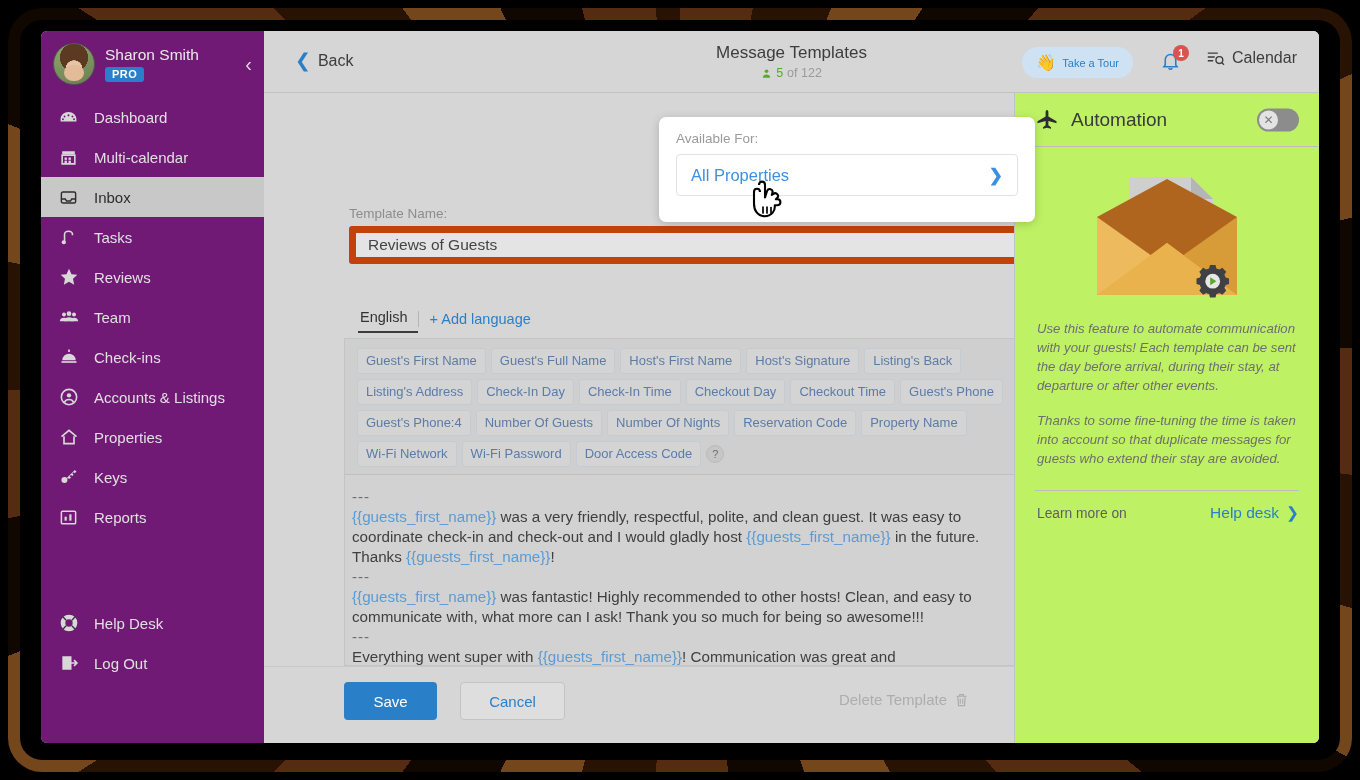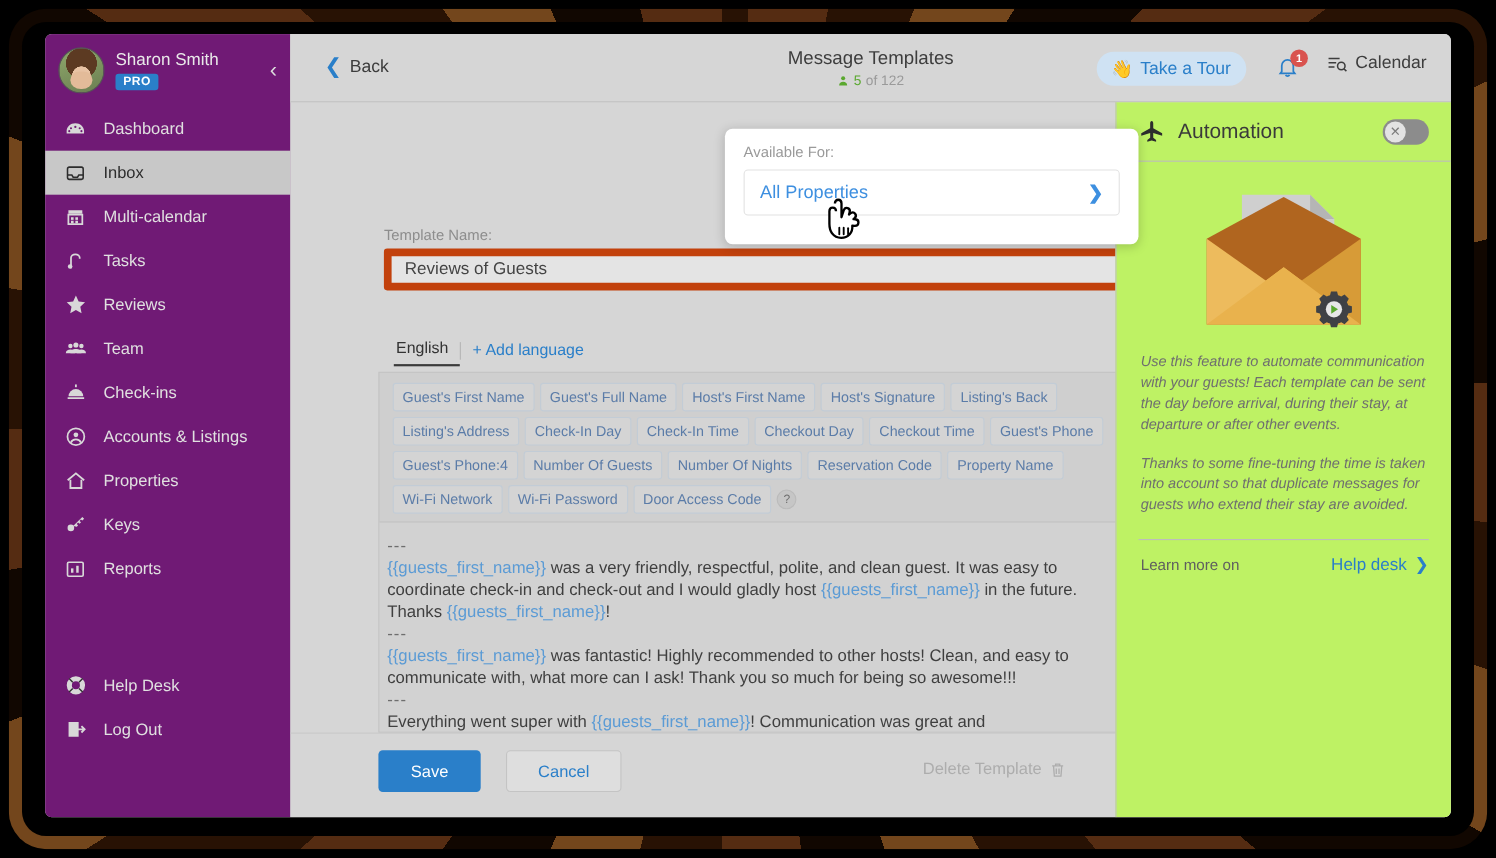--- a/index.html
+++ b/index.html
@@ -97,21 +97,21 @@
   .subtitle {
     font-size: 12.5px; color: #9a9a9a; margin-top: 3px;
     display: flex; align-items: center; justify-content: center; gap: 4px;
   }
   .subtitle .cnt { color: #5aa82f; }
   .tour {
     position: absolute; right: 186px; top: 16px; height: 31px;
     background: #cfe2f3; border-radius: 16px; padding: 0 14px;
     display: flex; align-items: center; gap: 6px; cursor: pointer;
   }
-  .tour span.lbl { color: #2a7fc9; font-size: 16px; }
+  .tour span.lbl { color: #2a7fc9; font-size: 11px; }
   .bell { position: absolute; right: 138px; top: 20px; cursor: pointer; }
   .bell .badge {
     position: absolute; right: -8px; top: -6px; background: #d9534f; color: #fff;
     font-size: 10px; border-radius: 50%; width: 16px; height: 16px;
     display: flex; align-items: center; justify-content: center; font-weight: bold;
   }
   .cal {
     position: absolute; right: 22px; top: 18px; display: flex; align-items: center;
     gap: 7px; font-size: 16px; color: #3d3d3d; cursor: pointer;
   }
@@ -249,42 +249,42 @@
 
       <div class="sb-item">
         <span class="sb-ico">
           <svg width="19" height="19" viewBox="0 0 24 24" fill="#d8d8d8">
               <path d="M12 5C6.5 5 2 9 2 14v3h20v-3c0-5-4.5-9-10-9zm0 3a1.3 1.3 0 110 2.6A1.3 1.3 0 0112 8zm-5 1.6a1.2 1.2 0 110 2.4 1.2 1.2 0 010-2.4zm10 0a1.2 1.2 0 110 2.4 1.2 1.2 0 010-2.4zM5 13a1.2 1.2 0 110 2.4A1.2 1.2 0 015 13zm14 0a1.2 1.2 0 110 2.4A1.2 1.2 0 0119 13z"></path>
             </svg>
         </span>
         <span>Dashboard</span>
       </div>
 
-      <div class="sb-item active">
-        <span class="sb-ico">
-          <svg width="19" height="19" viewBox="0 0 24 24" fill="none" stroke="#2d2d2d" stroke-width="1.8">
-              <rect x="3" y="5" width="18" height="14" rx="2"></rect>
-              <path d="M3 14h5l1.5 2.5h5L16 14h5"></path>
-            </svg>
-        </span>
-        <span>Inbox</span>
-      </div>
-
       <div class="sb-item">
         <span class="sb-ico">
           <svg width="19" height="19" viewBox="0 0 24 24" fill="#d8d8d8">
               <path d="M4 4h16v4H4z"></path>
               <path d="M4 9h16v11H4z" fill="none" stroke="#d8d8d8" stroke-width="2"></path>
               <rect x="7" y="12" width="3" height="3"></rect>
               <rect x="12" y="12" width="3" height="3"></rect>
               <rect x="7" y="16" width="3" height="3"></rect>
               <rect x="12" y="16" width="3" height="3"></rect>
             </svg>
         </span>
         <span>Multi-calendar</span>
+      </div>
+
+      <div class="sb-item active">
+        <span class="sb-ico">
+          <svg width="19" height="19" viewBox="0 0 24 24" fill="none" stroke="#2d2d2d" stroke-width="1.8">
+              <rect x="3" y="5" width="18" height="14" rx="2"></rect>
+              <path d="M3 14h5l1.5 2.5h5L16 14h5"></path>
+            </svg>
+        </span>
+        <span>Inbox</span>
       </div>
 
       <div class="sb-item">
         <span class="sb-ico">
           <svg width="19" height="19" viewBox="0 0 24 24" fill="none" stroke="#d8d8d8" stroke-width="2">
               <path d="M7 20V8c0-2 2-4 5-4s5 2 5 4v1"></path>
               <circle cx="6" cy="18" r="2.6" fill="#d8d8d8" stroke="none"></circle>
             </svg>
         </span>
         <span>Tasks</span>

